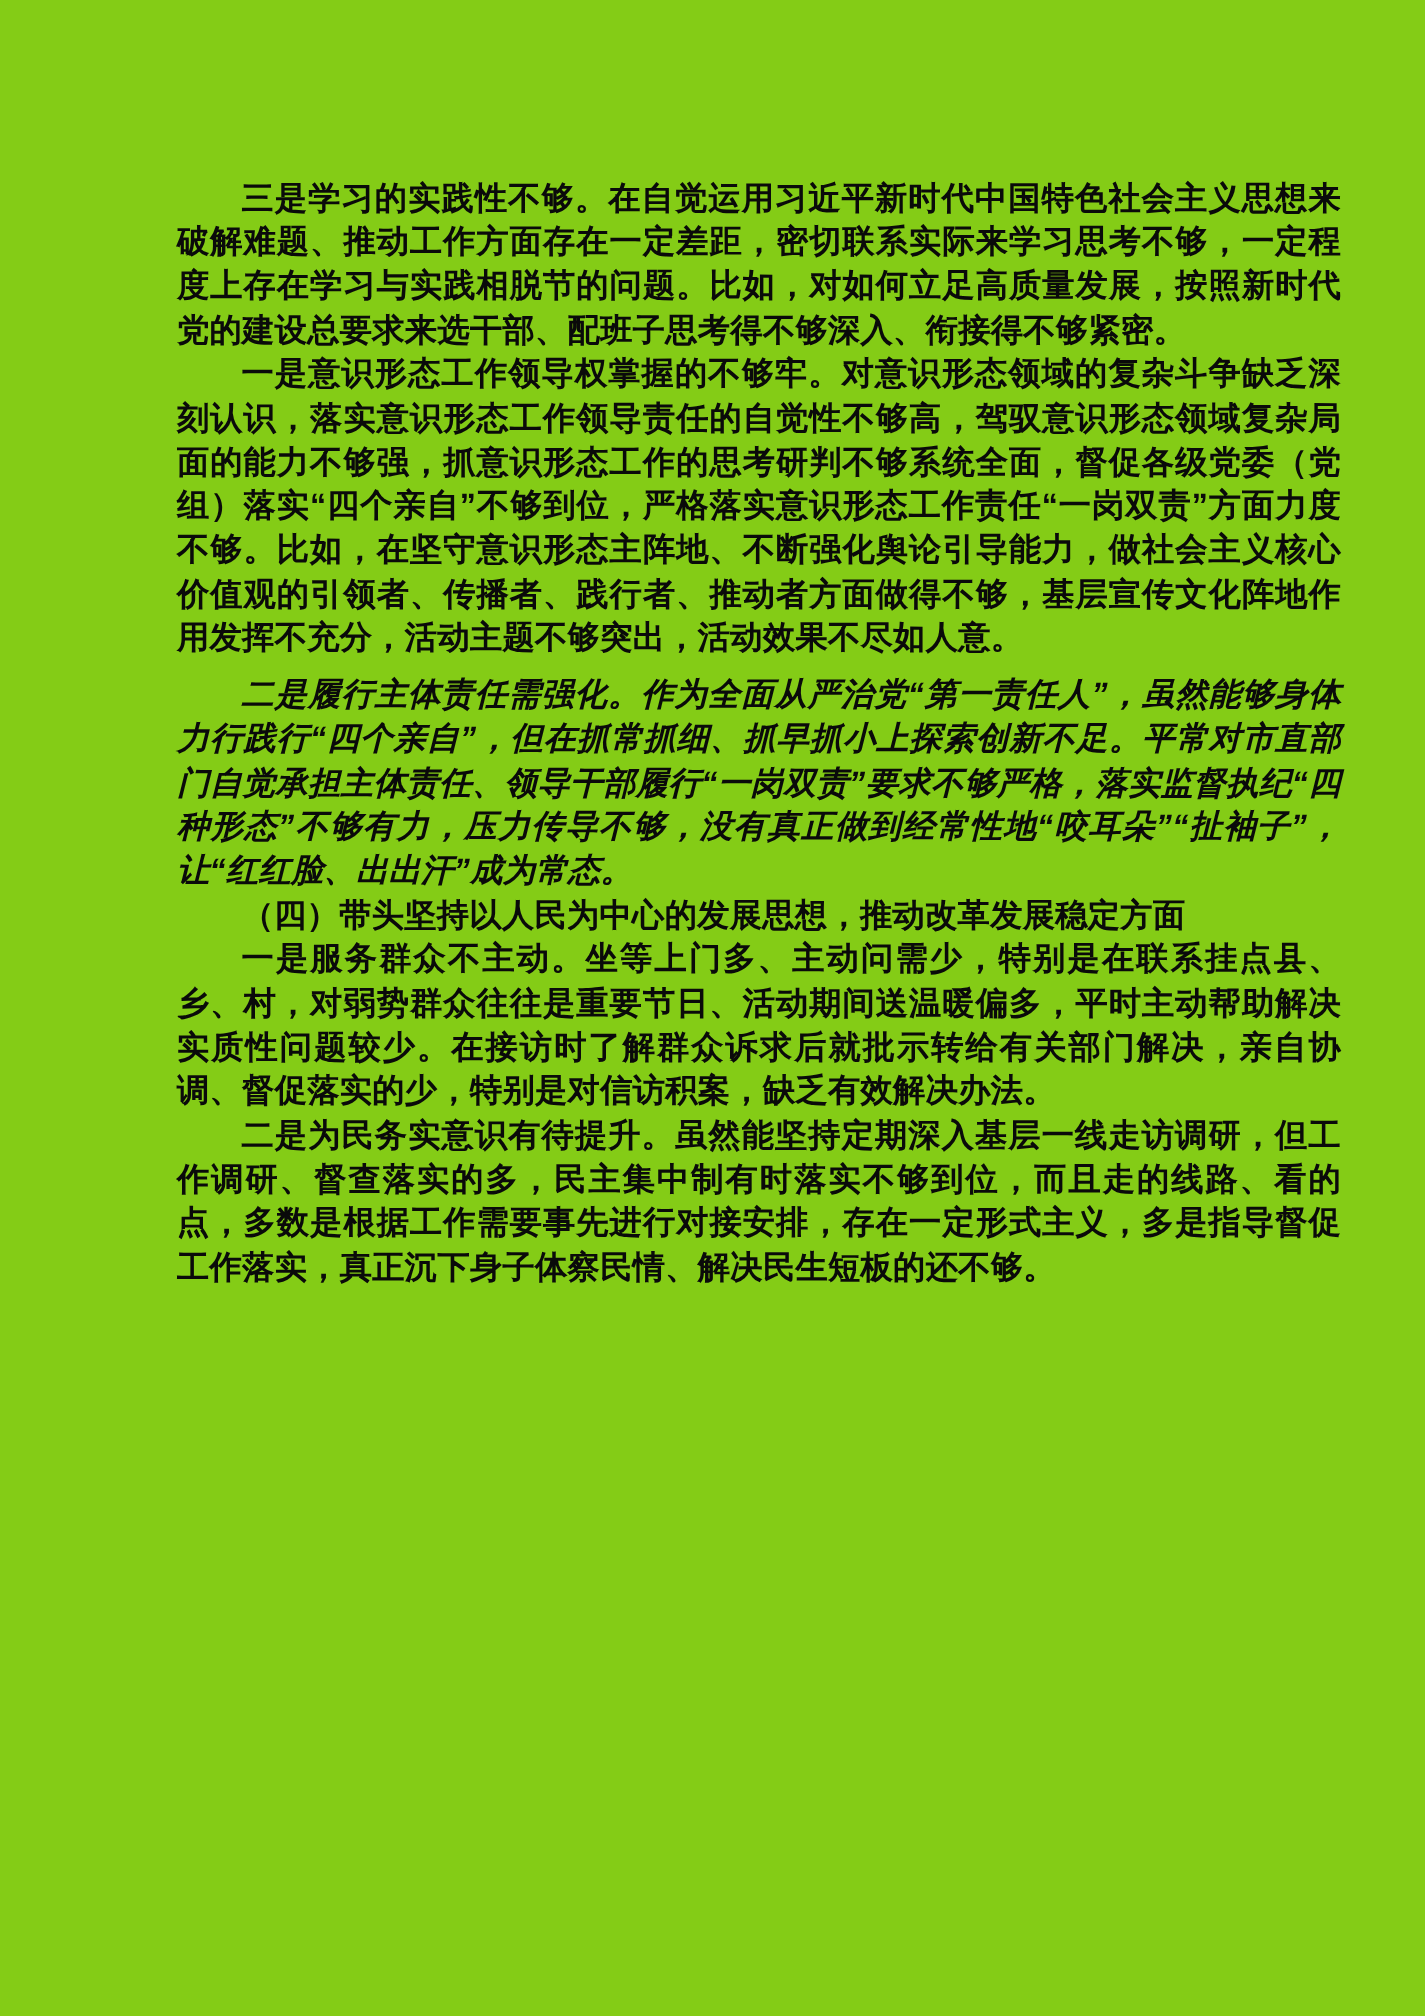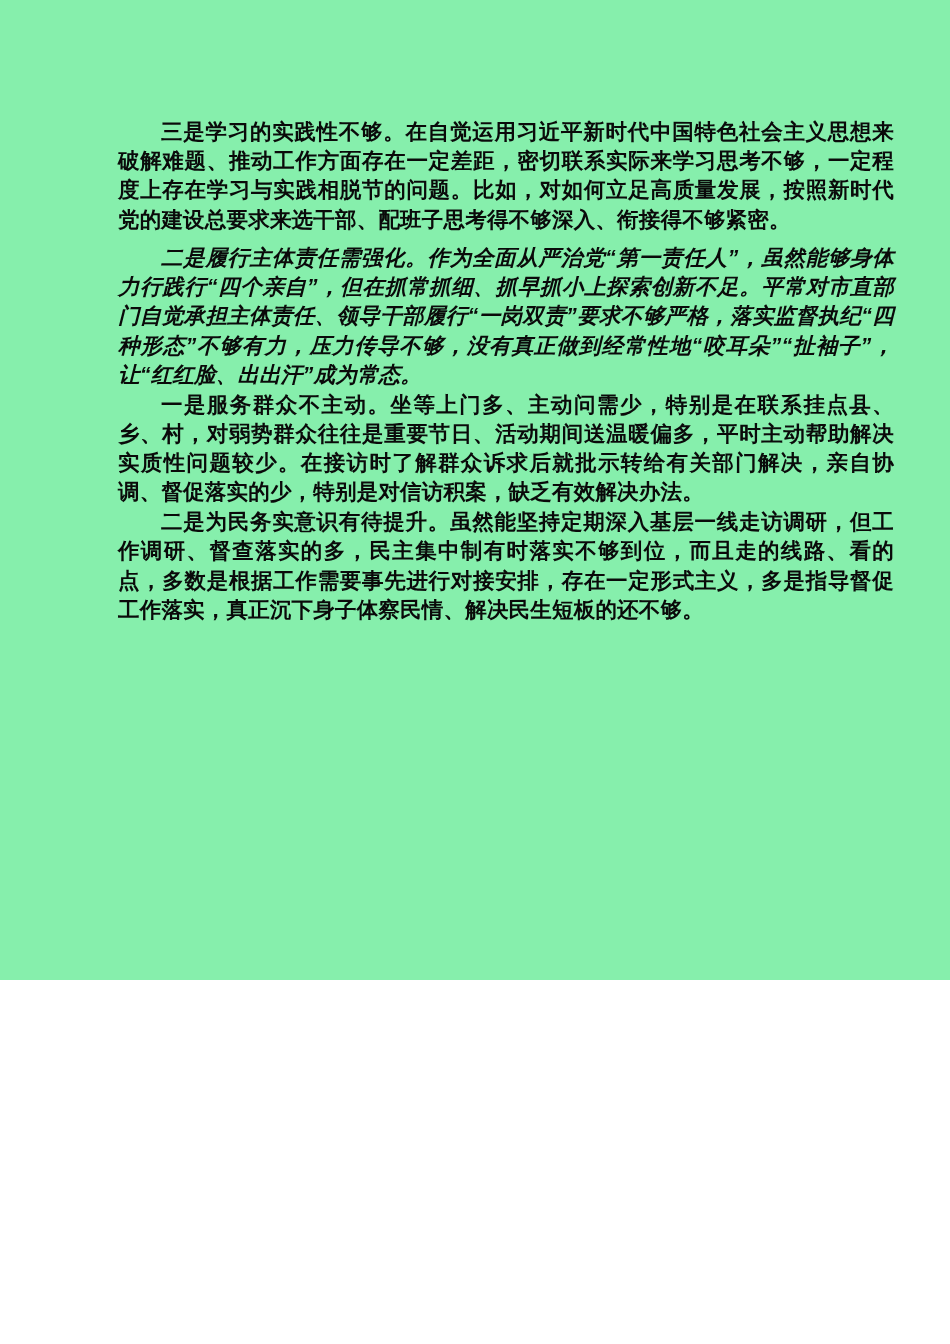--- a/index.html
+++ b/index.html
@@ -10,24 +10,24 @@
   body {
     width: 950px;
     height: 1344px;
     font-family: "Liberation Sans", sans-serif;
     color: #000000;
     overflow: hidden;
   }
   .page {
     position: relative;
     width: 950px;
-    height: 980px;
+    height: 1344px;
     box-sizing: border-box;
     padding: 118px 56px 60px 118px;
-    background: #86efac;
+    background: #84cc16;
   }
   .doc-body {
     font-size: 21.5px;
     line-height: 1.36;
     letter-spacing: 0.2px;
     text-align: justify;
     text-justify: inter-ideograph;
     color: #0a0a0a;
   }
   .para {
@@ -47,24 +47,26 @@
 </style>
 </head>
 <body>
 
 <div class="page">
   <div class="doc-body">
 
     <p class="para">三是学习的实践性不够。在自觉运用习近平新时代中国特色社会主义思想来破解难题、推动工作方面存在一定差距，密切联系实际来学习思考不够，一定程度上存在学习与实践相脱节的问题。比如，对如何立足高质量发展，按照新时代党的建设总要求来选干部、配班子思考得不够深入、衔接得不够紧密。</p>
 
 
+    <p class="para">一是意识形态工作领导权掌握的不够牢。对意识形态领域的复杂斗争缺乏深刻认识，落实意识形态工作领导责任的自觉性不够高，驾驭意识形态领域复杂局面的能力不够强，抓意识形态工作的思考研判不够系统全面，督促各级党委（党组）落实“四个亲自”不够到位，严格落实意识形态工作责任“一岗双责”方面力度不够。比如，在坚守意识形态主阵地、不断强化舆论引导能力，做社会主义核心价值观的引领者、传播者、践行者、推动者方面做得不够，基层宣传文化阵地作用发挥不充分，活动主题不够突出，活动效果不尽如人意。</p>
 
     <p class="para gap">二是履行主体责任需强化。作为全面从严治党“第一责任人”，虽然能够身体力行践行“四个亲自”，但在抓常抓细、抓早抓小上探索创新不足。平常对市直部门自觉承担主体责任、领导干部履行“一岗双责”要求不够严格，落实监督执纪“四种形态”不够有力，压力传导不够，没有真正做到经常性地“咬耳朵”“扯袖子”，让“红红脸、出出汗”成为常态。</p>
 
 
+    <p class="heading">（四）带头坚持以人民为中心的发展思想，推动改革发展稳定方面</p>
 
     <p class="para">一是服务群众不主动。坐等上门多、主动问需少，特别是在联系挂点县、乡、村，对弱势群众往往是重要节日、活动期间送温暖偏多，平时主动帮助解决实质性问题较少。在接访时了解群众诉求后就批示转给有关部门解决，亲自协调、督促落实的少，特别是对信访积案，缺乏有效解决办法。</p>
 
     <p class="para">二是为民务实意识有待提升。虽然能坚持定期深入基层一线走访调研，但工作调研、督查落实的多，民主集中制有时落实不够到位，而且走的线路、看的点，多数是根据工作需要事先进行对接安排，存在一定形式主义，多是指导督促工作落实，真正沉下身子体察民情、解决民生短板的还不够。</p>
 
 
   </div>
 </div>
 
 </body></html>

